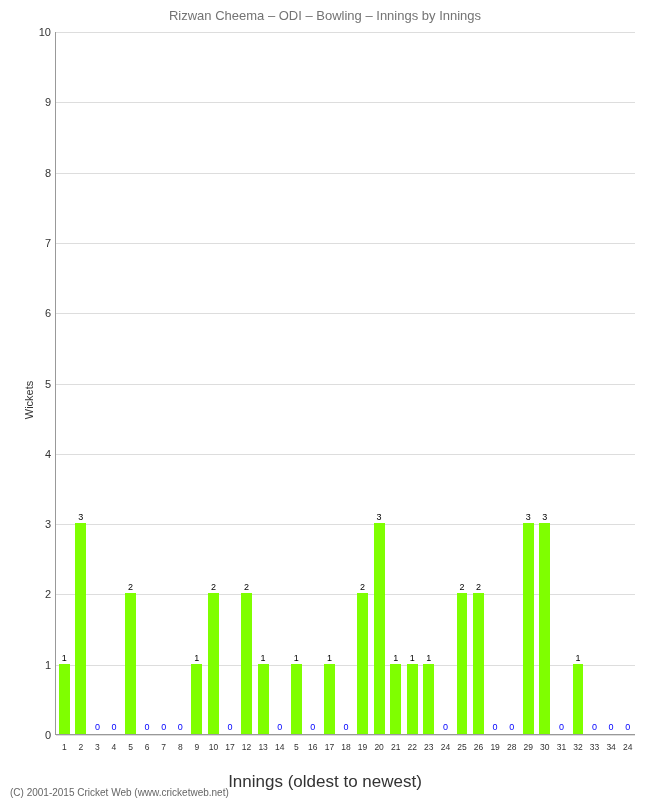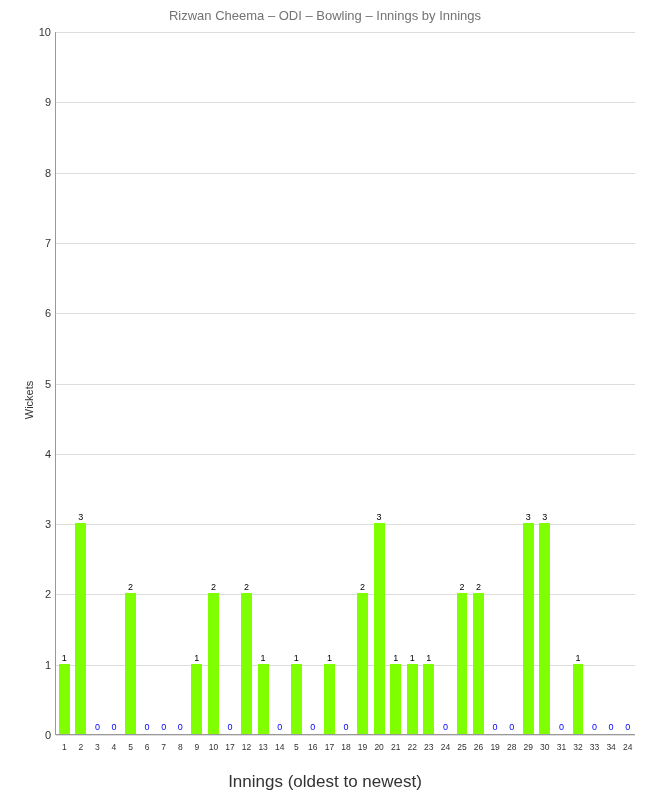--- a/index.html
+++ b/index.html
@@ -295,13 +295,14 @@
       <div class="bar-wrapper" style="left: 549.757px; width: 10.7714px; bottom: 0px;">
         <div class="bar-label" style="bottom: 2px; left: 50%; transform: translateX(-50%); position: absolute;">0</div>
         <div class="x-tick-label" style="left: 50%;">34</div>
       </div>
       <div class="bar-wrapper" style="left: 566.329px; width: 10.7714px; bottom: 0px;">
         <div class="bar-label" style="bottom: 2px; left: 50%; transform: translateX(-50%); position: absolute;">0</div>
         <div class="x-tick-label" style="left: 50%;">24</div>
       </div>
     </div>
 
+  <div class="footer">(C) 2001-2015 Cricket Web (www.cricketweb.net)</div>
 </div>
 
 </body></html>

